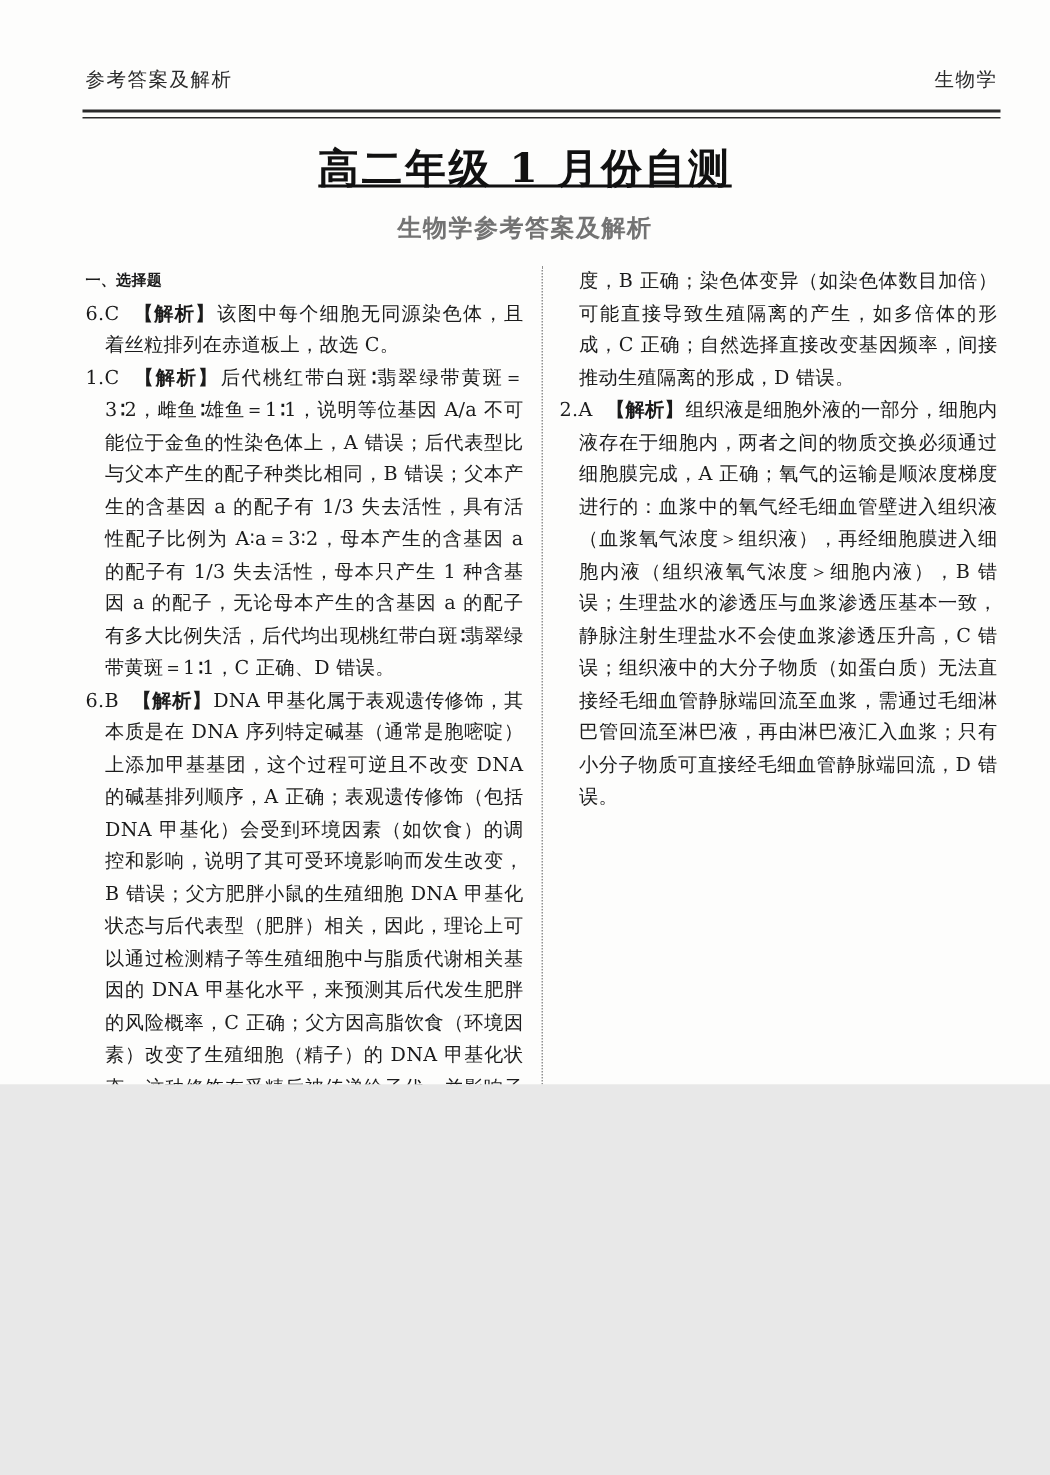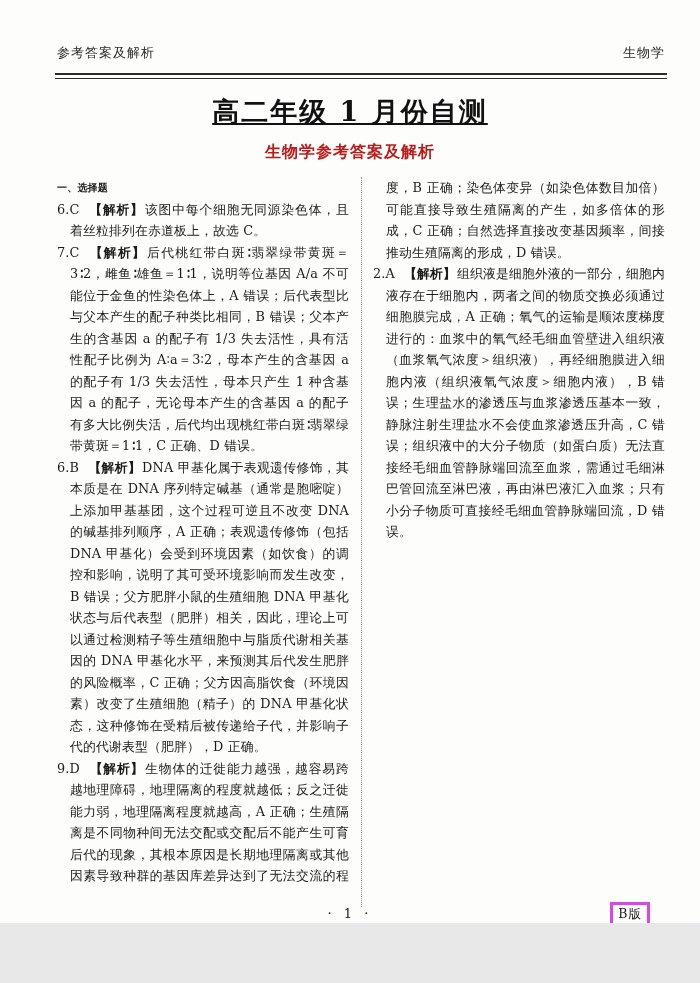--- a/index.html
+++ b/index.html
@@ -1,18 +1,18 @@
 <!DOCTYPE html>
 <html><head>
 <meta charset="utf-8">
 <style>
   html,body{margin:0;padding:0;background:#e8e8e8;}
   .page{
     position:relative;
-    width:700px;height:923px;
+    width:700px;height:723px;
     background:#fdfdfc;
     font-family:"DejaVu Serif", serif;
     color:#1b1b1b;
     overflow:hidden;
     box-sizing:border-box;
   }
   .running-header{
     position:absolute;top:44px;left:57px;right:35px;
     display:flex;justify-content:space-between;
     font-size:13px;letter-spacing:1px;color:#2a2a2a;
@@ -26,21 +26,21 @@
   .page-title{
     position:absolute;top:94px;left:0;right:0;
     margin:0;text-align:center;
     font-family:"DejaVu Serif", serif;
     font-size:27px;font-weight:bold;letter-spacing:2px;color:#111;text-decoration:underline;
   }
   .page-subtitle{
     position:absolute;top:142px;left:0;right:0;
     margin:0;text-align:center;
     font-family:"DejaVu Sans", sans-serif;
-    font-size:16px;font-weight:bold;letter-spacing:1px;color:#b91c1c;
+    font-size:16px;font-weight:bold;letter-spacing:1px;color:#737373;
   }
   .content{
     position:absolute;top:177px;left:57px;
     width:608px;height:730px;
     column-count:2;
     column-gap:24px;
     column-rule:1px dotted #8f8f8f;
     column-fill:auto;
     overflow:hidden;
     font-size:12.8px;
@@ -95,21 +95,21 @@
 
   <h1 class="page-title">高二年级 1 月份自测</h1>
   <h2 class="page-subtitle">生物学参考答案及解析</h2>
 
   <div class="content">
 
     <div class="section-heading">一、选择题</div>
 
     <p class="item"><span class="num">6.C</span><span class="marker">【解析】</span><span>该图中每个细胞无同源染色体，且着丝粒排列在赤道板上，故选 C。</span></p>
 
-    <p class="item"><span class="num">7.C</span><span class="marker">【解析】</span><span>后代桃红带白斑∶翡翠绿带黄斑＝3∶2，雌鱼∶雄鱼＝1∶1，说明等位基因 A/a 不可能位于金鱼的性染色体上，A 错误；后代表型比与父本产生的配子种类比相同，B 错误；父本产生的含基因 a 的配子有 1/3 失去活性，具有活性配子比例为 A∶a＝3∶2，母本产生的含基因 a 的配子有 1/3 失去活性，母本只产生 1 种含基因 a 的配子，无论母本产生的含基因 a 的配子有多大比例失活，后代均出现桃红带白斑∶翡翠绿带黄斑＝1∶1，C 正确、D 错误。</span></p>
+    <p class="item"><span class="num">1.C</span><span class="marker">【解析】</span><span>后代桃红带白斑∶翡翠绿带黄斑＝3∶2，雌鱼∶雄鱼＝1∶1，说明等位基因 A/a 不可能位于金鱼的性染色体上，A 错误；后代表型比与父本产生的配子种类比相同，B 错误；父本产生的含基因 a 的配子有 1/3 失去活性，具有活性配子比例为 A∶a＝3∶2，母本产生的含基因 a 的配子有 1/3 失去活性，母本只产生 1 种含基因 a 的配子，无论母本产生的含基因 a 的配子有多大比例失活，后代均出现桃红带白斑∶翡翠绿带黄斑＝1∶1，C 正确、D 错误。</span></p>
 
 
     <p class="item"><span class="num">6.B</span><span class="marker">【解析】</span><span>DNA 甲基化属于表观遗传修饰，其本质是在 DNA 序列特定碱基（通常是胞嘧啶）上添加甲基基团，这个过程可逆且不改变 DNA 的碱基排列顺序，A 正确；表观遗传修饰（包括 DNA 甲基化）会受到环境因素（如饮食）的调控和影响，说明了其可受环境影响而发生改变，B 错误；父方肥胖小鼠的生殖细胞 DNA 甲基化状态与后代表型（肥胖）相关，因此，理论上可以通过检测精子等生殖细胞中与脂质代谢相关基因的 DNA 甲基化水平，来预测其后代发生肥胖的风险概率，C 正确；父方因高脂饮食（环境因素）改变了生殖细胞（精子）的 DNA 甲基化状态，这种修饰在受精后被传递给子代，并影响子代的代谢表型（肥胖），D 正确。</span></p>
 
     <p class="item"><span class="num">9.D</span><span class="marker">【解析】</span><span>生物体的迁徙能力越强，越容易跨越地理障碍，地理隔离的程度就越低；反之迁徙能力弱，地理隔离程度就越高，A 正确；生殖隔离是不同物种间无法交配或交配后不能产生可育后代的现象，其根本原因是长期地理隔离或其他因素导致种群的基因库差异达到了无法交流的程度，B 正确；染色体变异（如染色体数目加倍）可能直接导致生殖隔离的产生，如多倍体的形成，C 正确；自然选择直接改变基因频率，间接推动生殖隔离的形成，D 错误。</span></p>
 
     <p class="item"><span class="num">2.A</span><span class="marker">【解析】</span><span>组织液是细胞外液的一部分，细胞内液存在于细胞内，两者之间的物质交换必须通过细胞膜完成，A 正确；氧气的运输是顺浓度梯度进行的：血浆中的氧气经毛细血管壁进入组织液（血浆氧气浓度＞组织液），再经细胞膜进入细胞内液（组织液氧气浓度＞细胞内液），B 错误；生理盐水的渗透压与血浆渗透压基本一致，静脉注射生理盐水不会使血浆渗透压升高，C 错误；组织液中的大分子物质（如蛋白质）无法直接经毛细血管静脉端回流至血浆，需通过毛细淋巴管回流至淋巴液，再由淋巴液汇入血浆；只有小分子物质可直接经毛细血管静脉端回流，D 错误。</span></p>
 
 
   </div>

